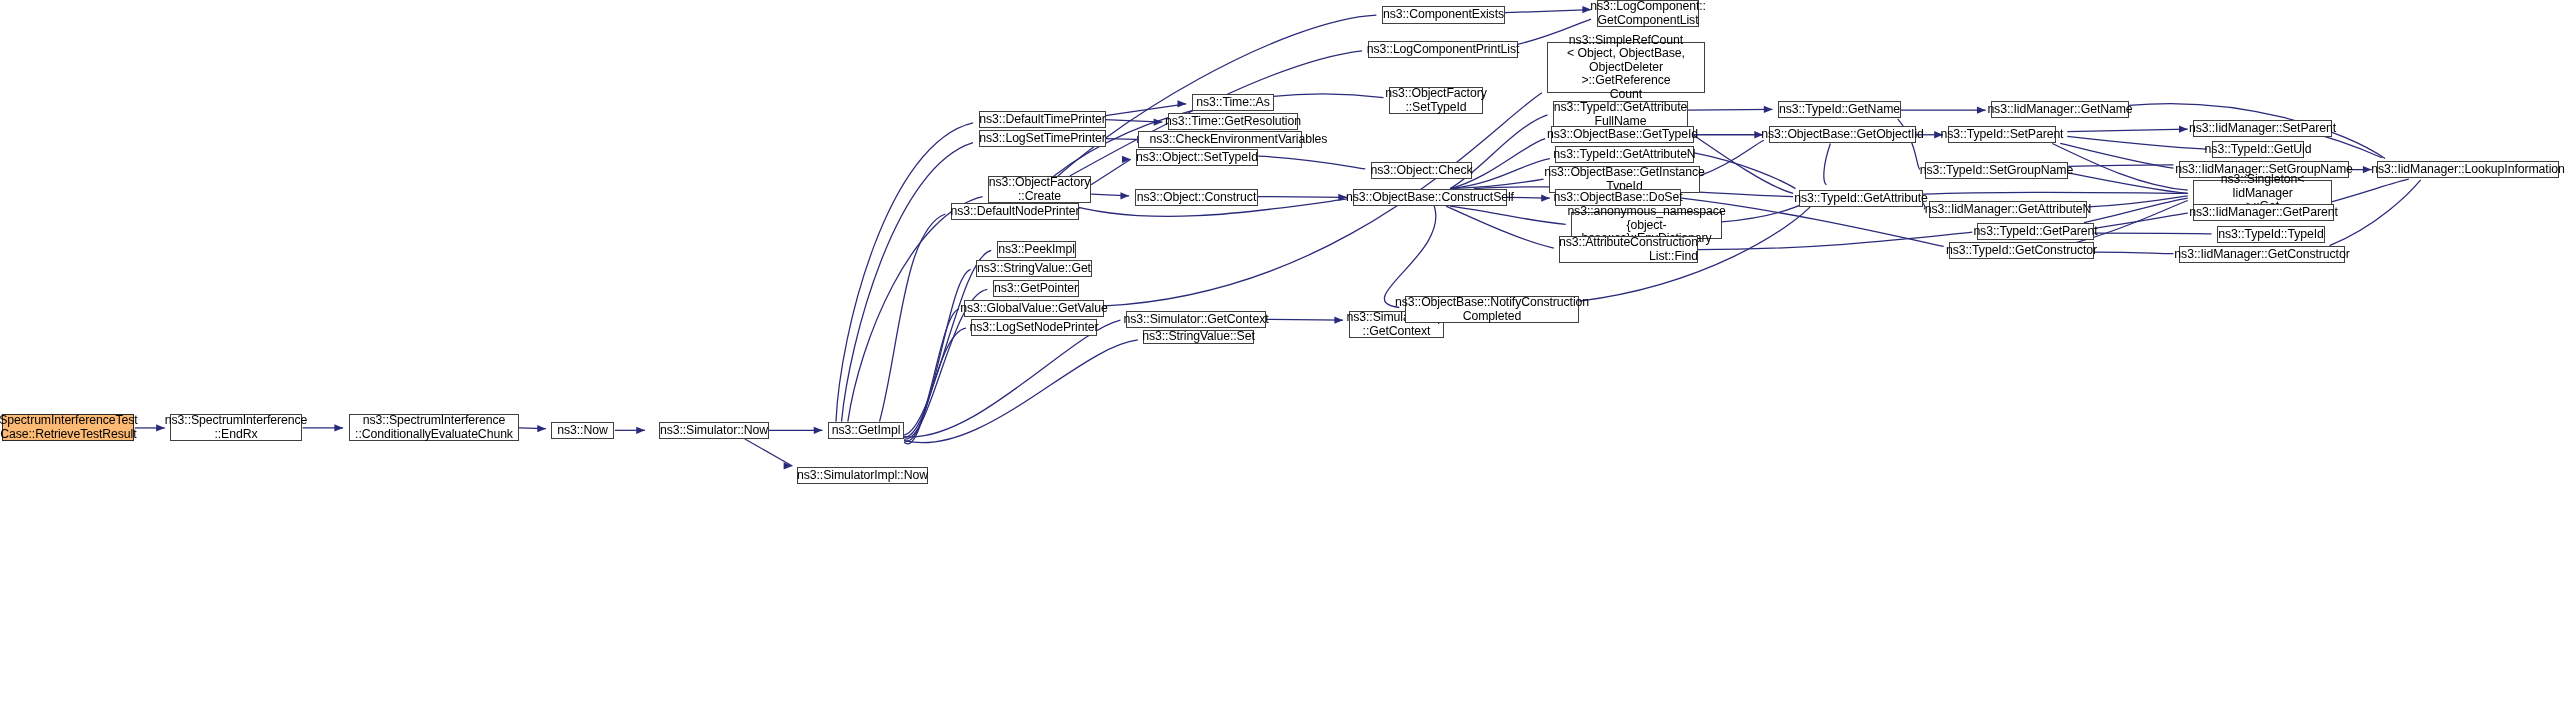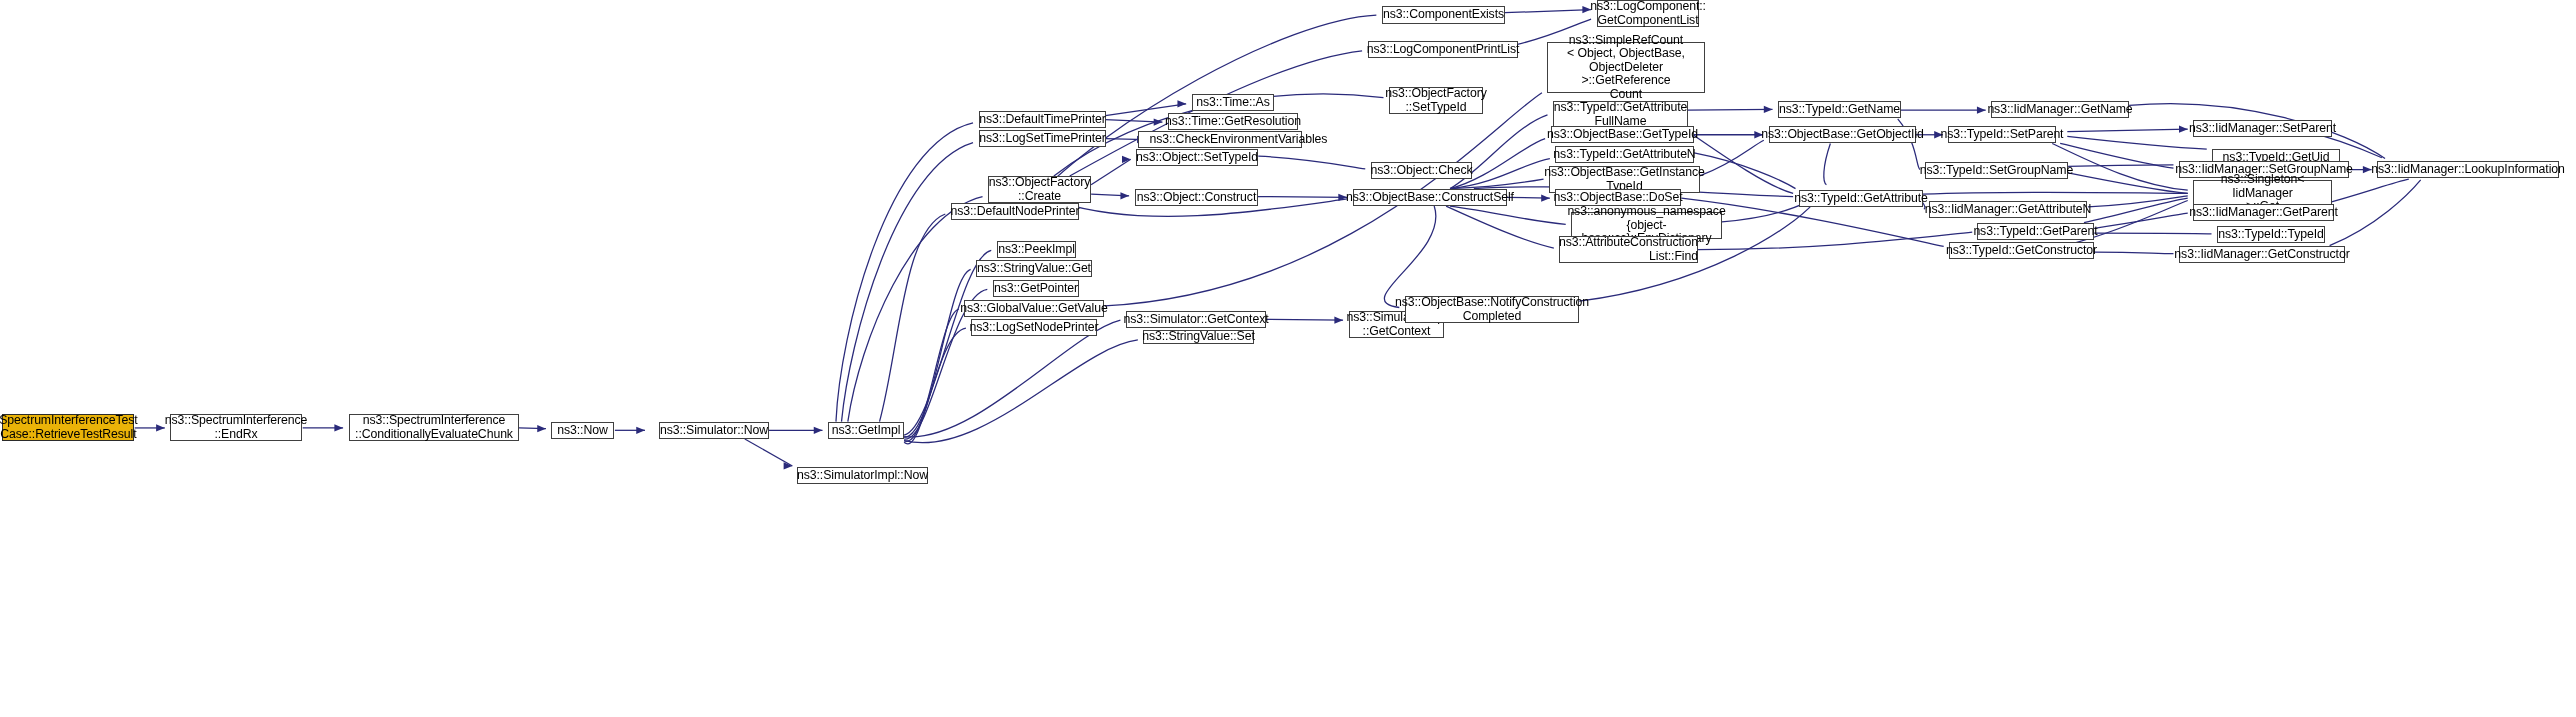--- a/index.html
+++ b/index.html
@@ -35,21 +35,21 @@
     display: flex;
     align-items: center;
     justify-content: center;
     text-align: center;
     padding: 0.8px 3.2px;
     white-space: pre-line;
     letter-spacing: -0.1px;
     z-index: 2;
   }
   .node.root {
-    background: #eab308;
+    background: #fdba74;
     border-color: #2b2b2b;
     text-align: center;
   }
 </style>
 </head>
 <body>
 
 <div id="canvas">
   <svg id="edge-layer" viewBox="0 0 3251 906" xmlns="http://www.w3.org/2000/svg">
       <path d="M 170,540 L 208,540" fill="none" stroke="#2a2a7a" stroke-width="1.6"></path>
@@ -256,21 +256,21 @@
     <div class="node" title="ns3::TypeId::GetName" style="left: 1778px; top: 101px; width: 123px; height: 17.4px;"><span>ns3::TypeId::GetName</span></div>
     <div class="node" title="ns3::ObjectBase::GetObjectIid" style="left: 1769px; top: 126px; width: 147px; height: 17.4px;"><span>ns3::ObjectBase::GetObjectIid</span></div>
     <div class="node" title="ns3::TypeId::GetAttribute" style="left: 1799px; top: 190px; width: 124px; height: 17.4px;"><span>ns3::TypeId::GetAttribute</span></div>
     <div class="node" title="ns3::TypeId::SetParent" style="left: 1948px; top: 126px; width: 108px; height: 17.4px;"><span>ns3::TypeId::SetParent</span></div>
     <div class="node" title="ns3::TypeId::SetGroupName" style="left: 1925px; top: 162px; width: 143px; height: 17.4px;"><span>ns3::TypeId::SetGroupName</span></div>
     <div class="node" title="ns3::IidManager::GetName" style="left: 1991px; top: 101px; width: 138px; height: 17.4px;"><span>ns3::IidManager::GetName</span></div>
     <div class="node" title="ns3::IidManager::GetAttributeN" style="left: 1929px; top: 201px; width: 158px; height: 17.4px;"><span>ns3::IidManager::GetAttributeN</span></div>
     <div class="node" title="ns3::TypeId::GetParent" style="left: 1977px; top: 223px; width: 117px; height: 17.4px;"><span>ns3::TypeId::GetParent</span></div>
     <div class="node" title="ns3::TypeId::GetConstructor" style="left: 1949px; top: 242px; width: 145px; height: 17.4px;"><span>ns3::TypeId::GetConstructor</span></div>
     <div class="node" title="ns3::IidManager::SetParent" style="left: 2193px; top: 120px; width: 139px; height: 17.4px;"><span>ns3::IidManager::SetParent</span></div>
-    <div class="node" title="ns3::TypeId::GetUid" style="left: 2212px; top: 149px; width: 128px; height: 17.4px; text-align: center;"><span>ns3::TypeId::GetUid</span></div>
+    <div class="node" title="ns3::TypeId::GetUid" style="left: 2212px; top: 141px; width: 92px; height: 17.4px; text-align: center;"><span>ns3::TypeId::GetUid</span></div>
     <div class="node" title="ns3::IidManager::SetGroupName" style="left: 2179px; top: 161px; width: 170px; height: 17.4px;"><span>ns3::IidManager::SetGroupName</span></div>
     <div class="node" title="ns3::Singleton&lt; IidManager &gt;::Get" style="left: 2193px; top: 180px; width: 139px; height: 27px;"><span>ns3::Singleton&lt; IidManager
 &gt;::Get</span></div>
     <div class="node" title="ns3::IidManager::GetParent" style="left: 2193px; top: 204px; width: 141px; height: 17.4px;"><span>ns3::IidManager::GetParent</span></div>
     <div class="node" title="ns3::TypeId::TypeId" style="left: 2217px; top: 226px; width: 108px; height: 17.4px;"><span>ns3::TypeId::TypeId</span></div>
     <div class="node" title="ns3::IidManager::GetConstructor" style="left: 2179px; top: 246px; width: 166px; height: 17.4px;"><span>ns3::IidManager::GetConstructor</span></div>
     <div class="node" title="ns3::IidManager::LookupInformation" style="left: 2377px; top: 161px; width: 182px; height: 17.4px;"><span>ns3::IidManager::LookupInformation</span></div>
   </div>
 
 

